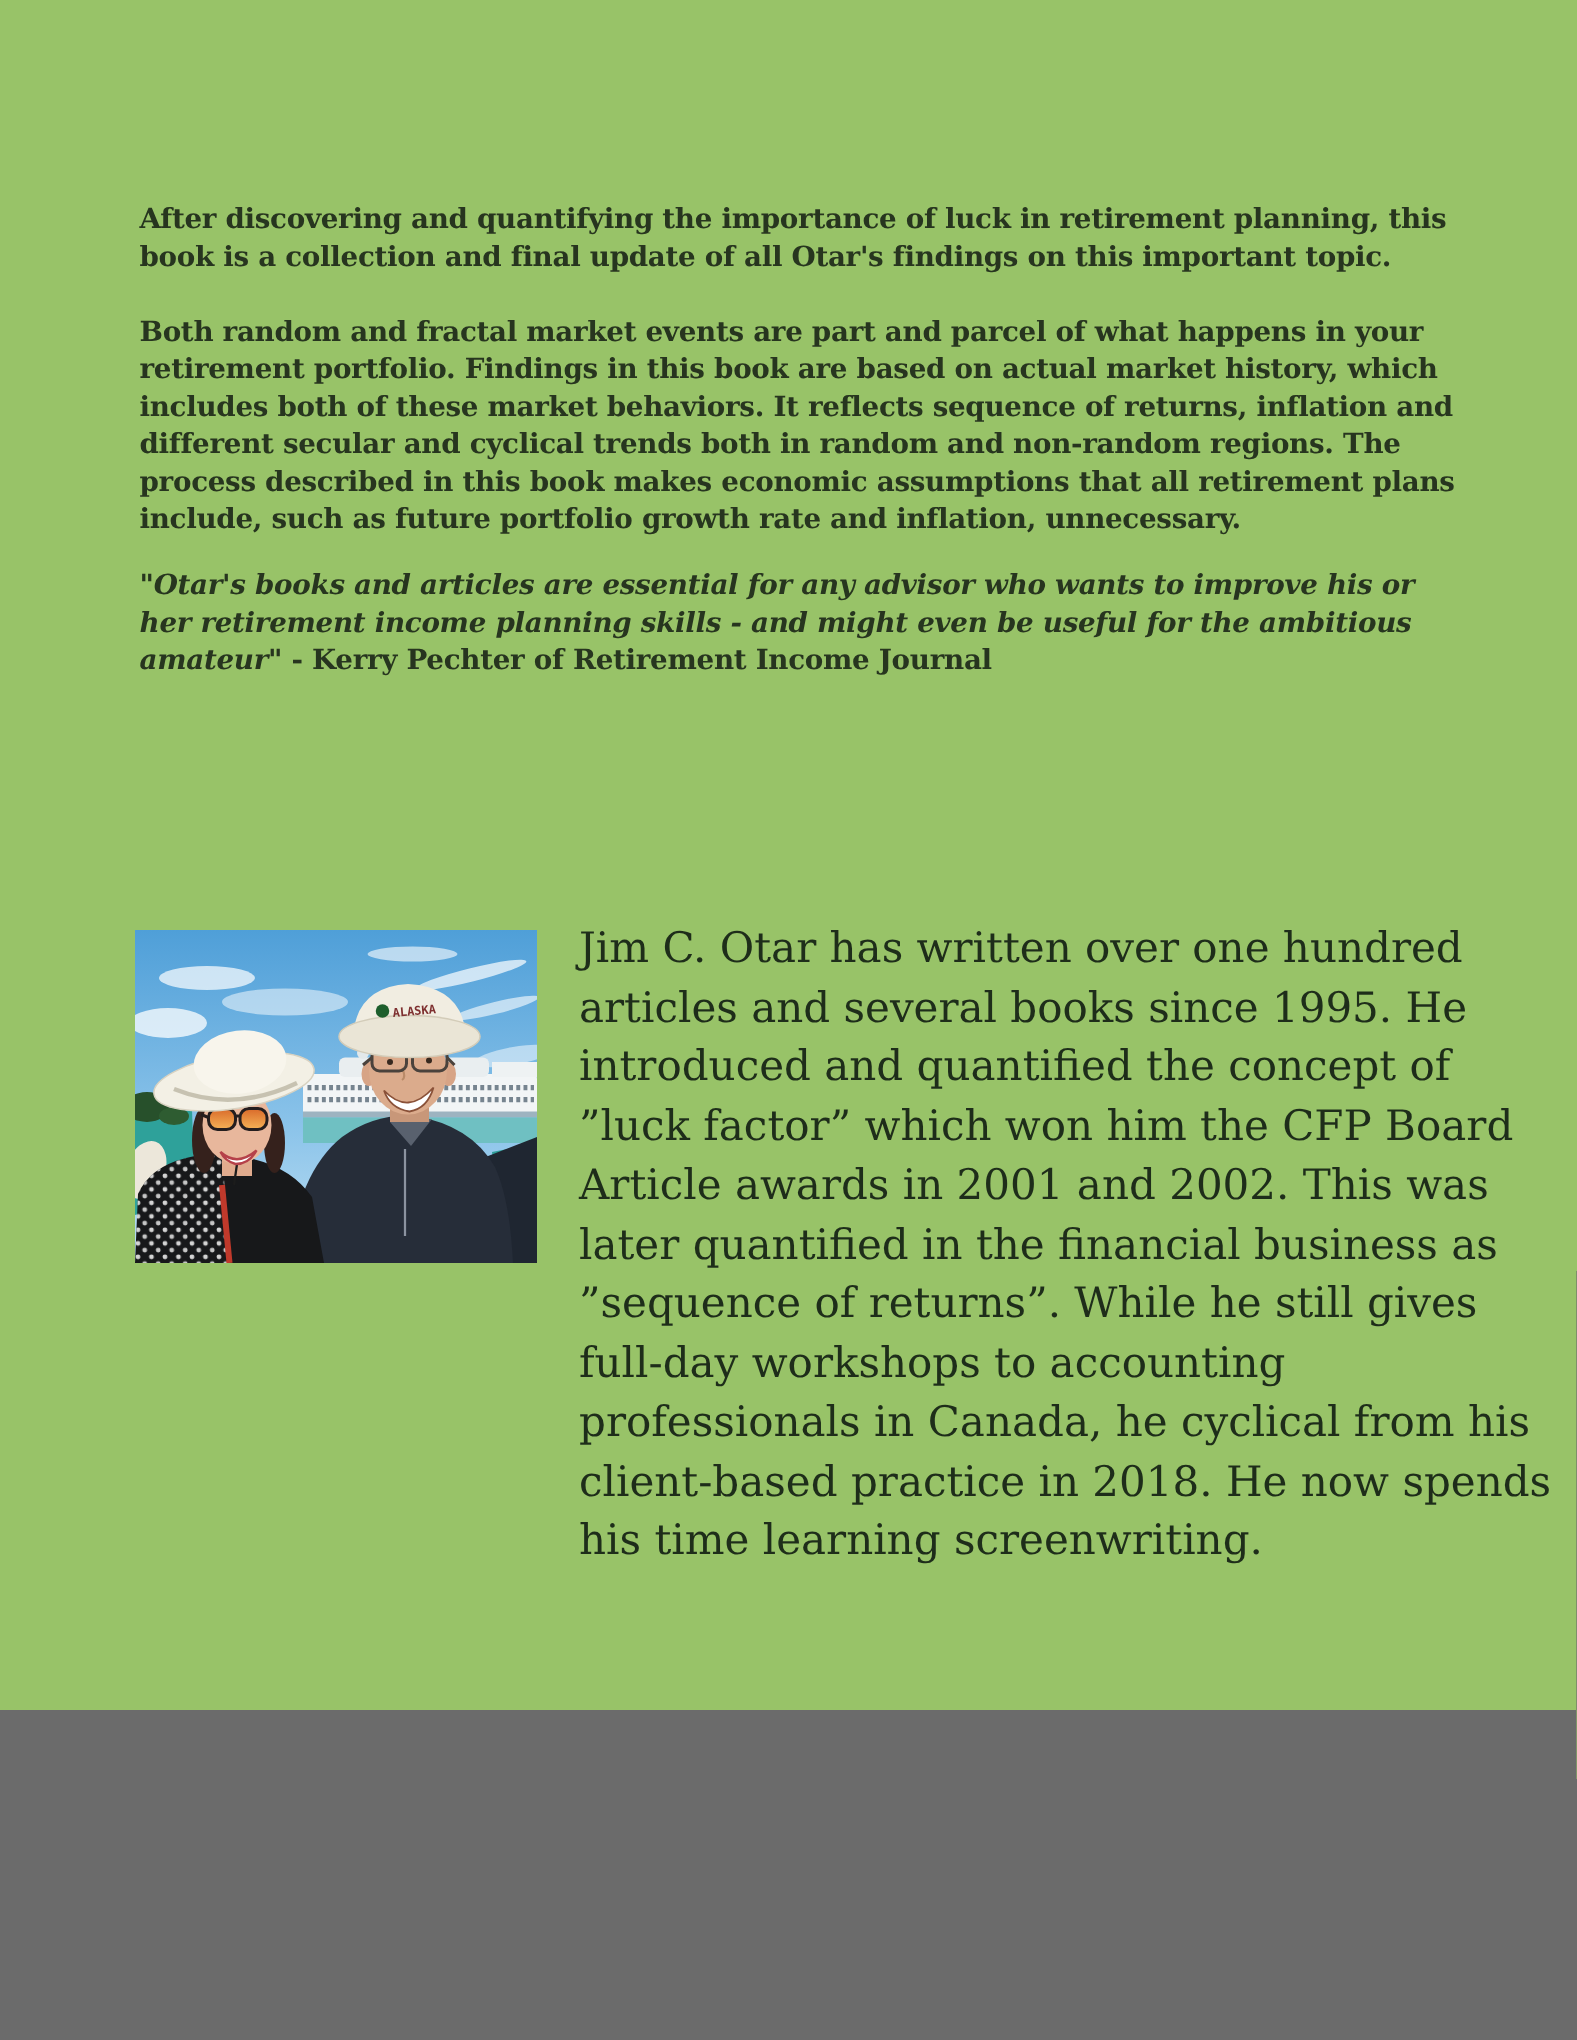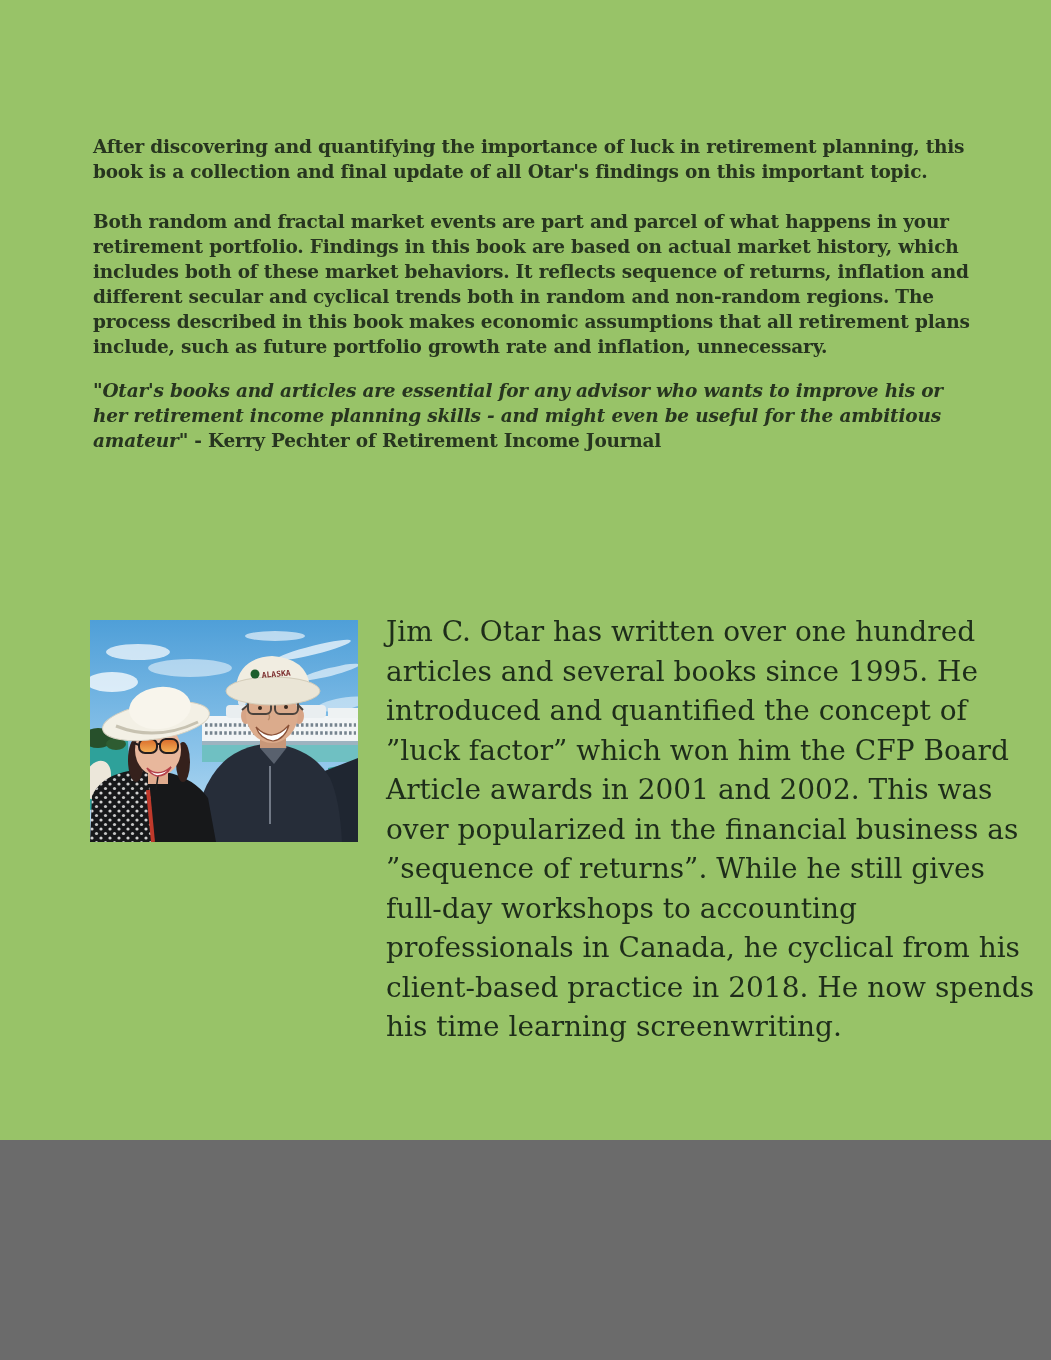--- a/index.html
+++ b/index.html
@@ -171,21 +171,21 @@
       </g>
     </g>
   </svg>
 
   <div class="bio">
       <div class="line">Jim C. Otar has written over one hundred</div>
       <div class="line">articles and several books since 1995. He</div>
       <div class="line">introduced and quantified the concept of</div>
       <div class="line">”luck factor” which won him the CFP Board</div>
       <div class="line">Article awards in 2001 and 2002. This was</div>
-      <div class="line">over popularized in the financial business as</div>
+      <div class="line">later quantified in the financial business as</div>
       <div class="line">”sequence of returns”. While he still gives</div>
       <div class="line">full-day workshops to accounting</div>
       <div class="line">professionals in Canada, he cyclical from his</div>
       <div class="line">client-based practice in 2018. He now spends</div>
       <div class="line">his time learning screenwriting.</div>
     </div>
 
   <div class="barcode-box">
     <div class="isbn-label">ISBN 9780968963449</div>
 

